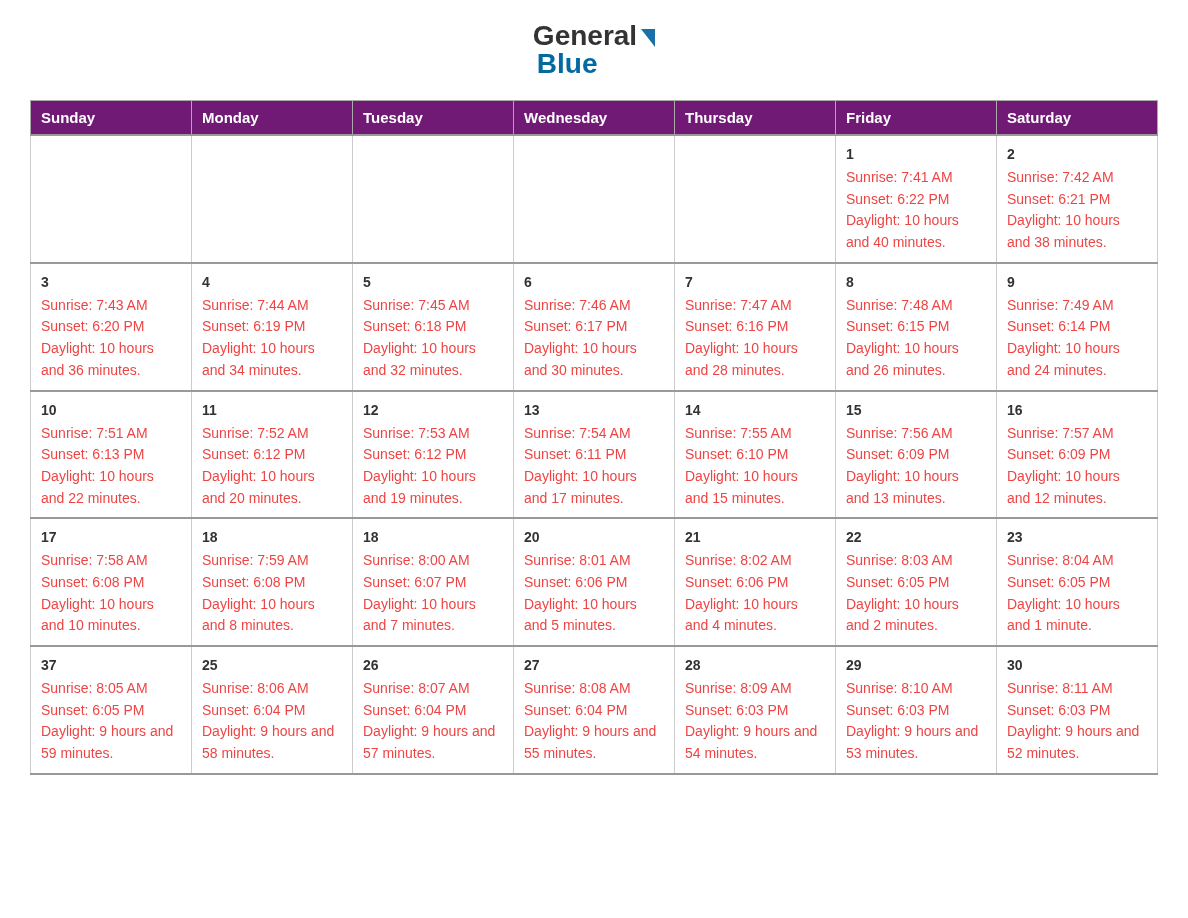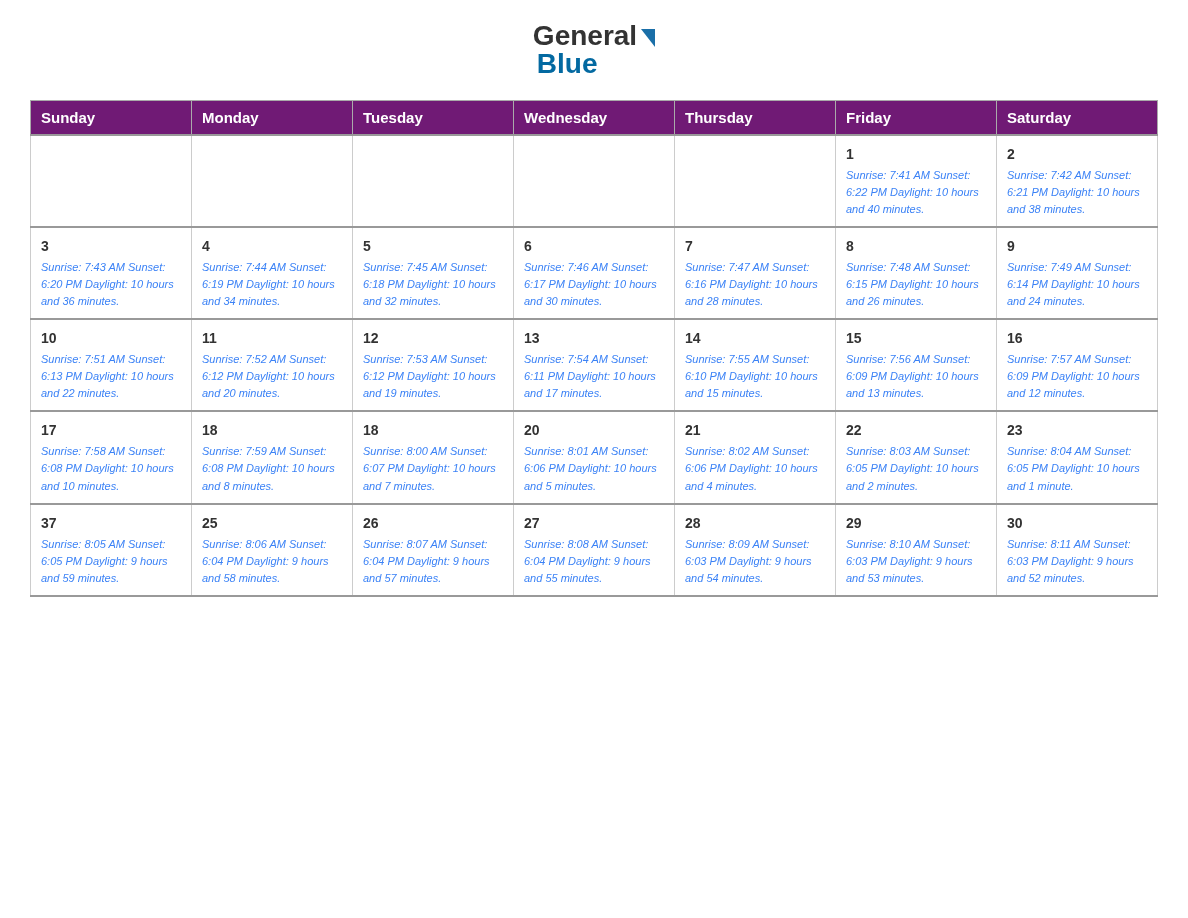--- a/index.html
+++ b/index.html
@@ -89,24 +89,23 @@
     .calendar tr {
       border-bottom: 2px solid #999;
     }
     .day-number {
       font-size: 14px;
       font-weight: bold;
       display: block;
       margin-bottom: 2px;
     }
     .day-info {
-      font-size: 11px;
-      color: #3b82f6;
+      font-size: 14px;
+      color: #ef4444;
       line-height: 1.55;
-      font-style: italic;
     }
     .empty-cell {
       background: #f9f9f9;
     }
   </style>
 </head>
 <body>
 
 <div class="header">
   <div class="logo">

